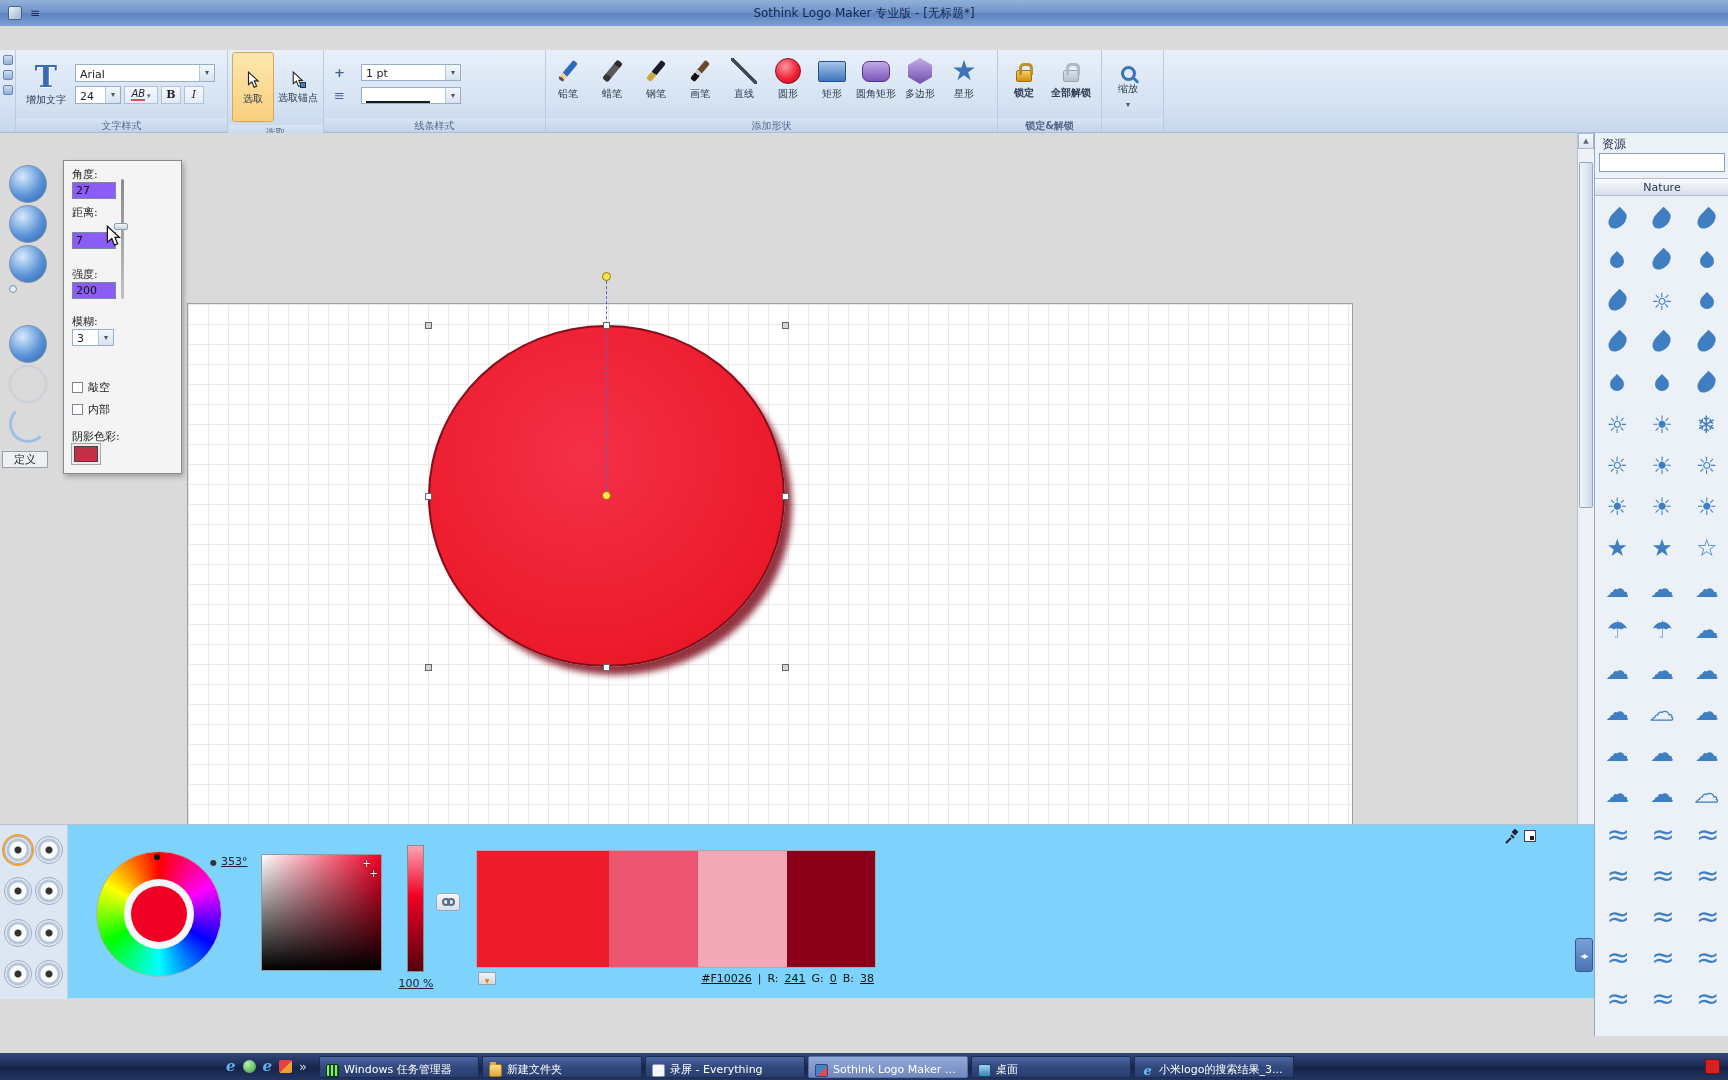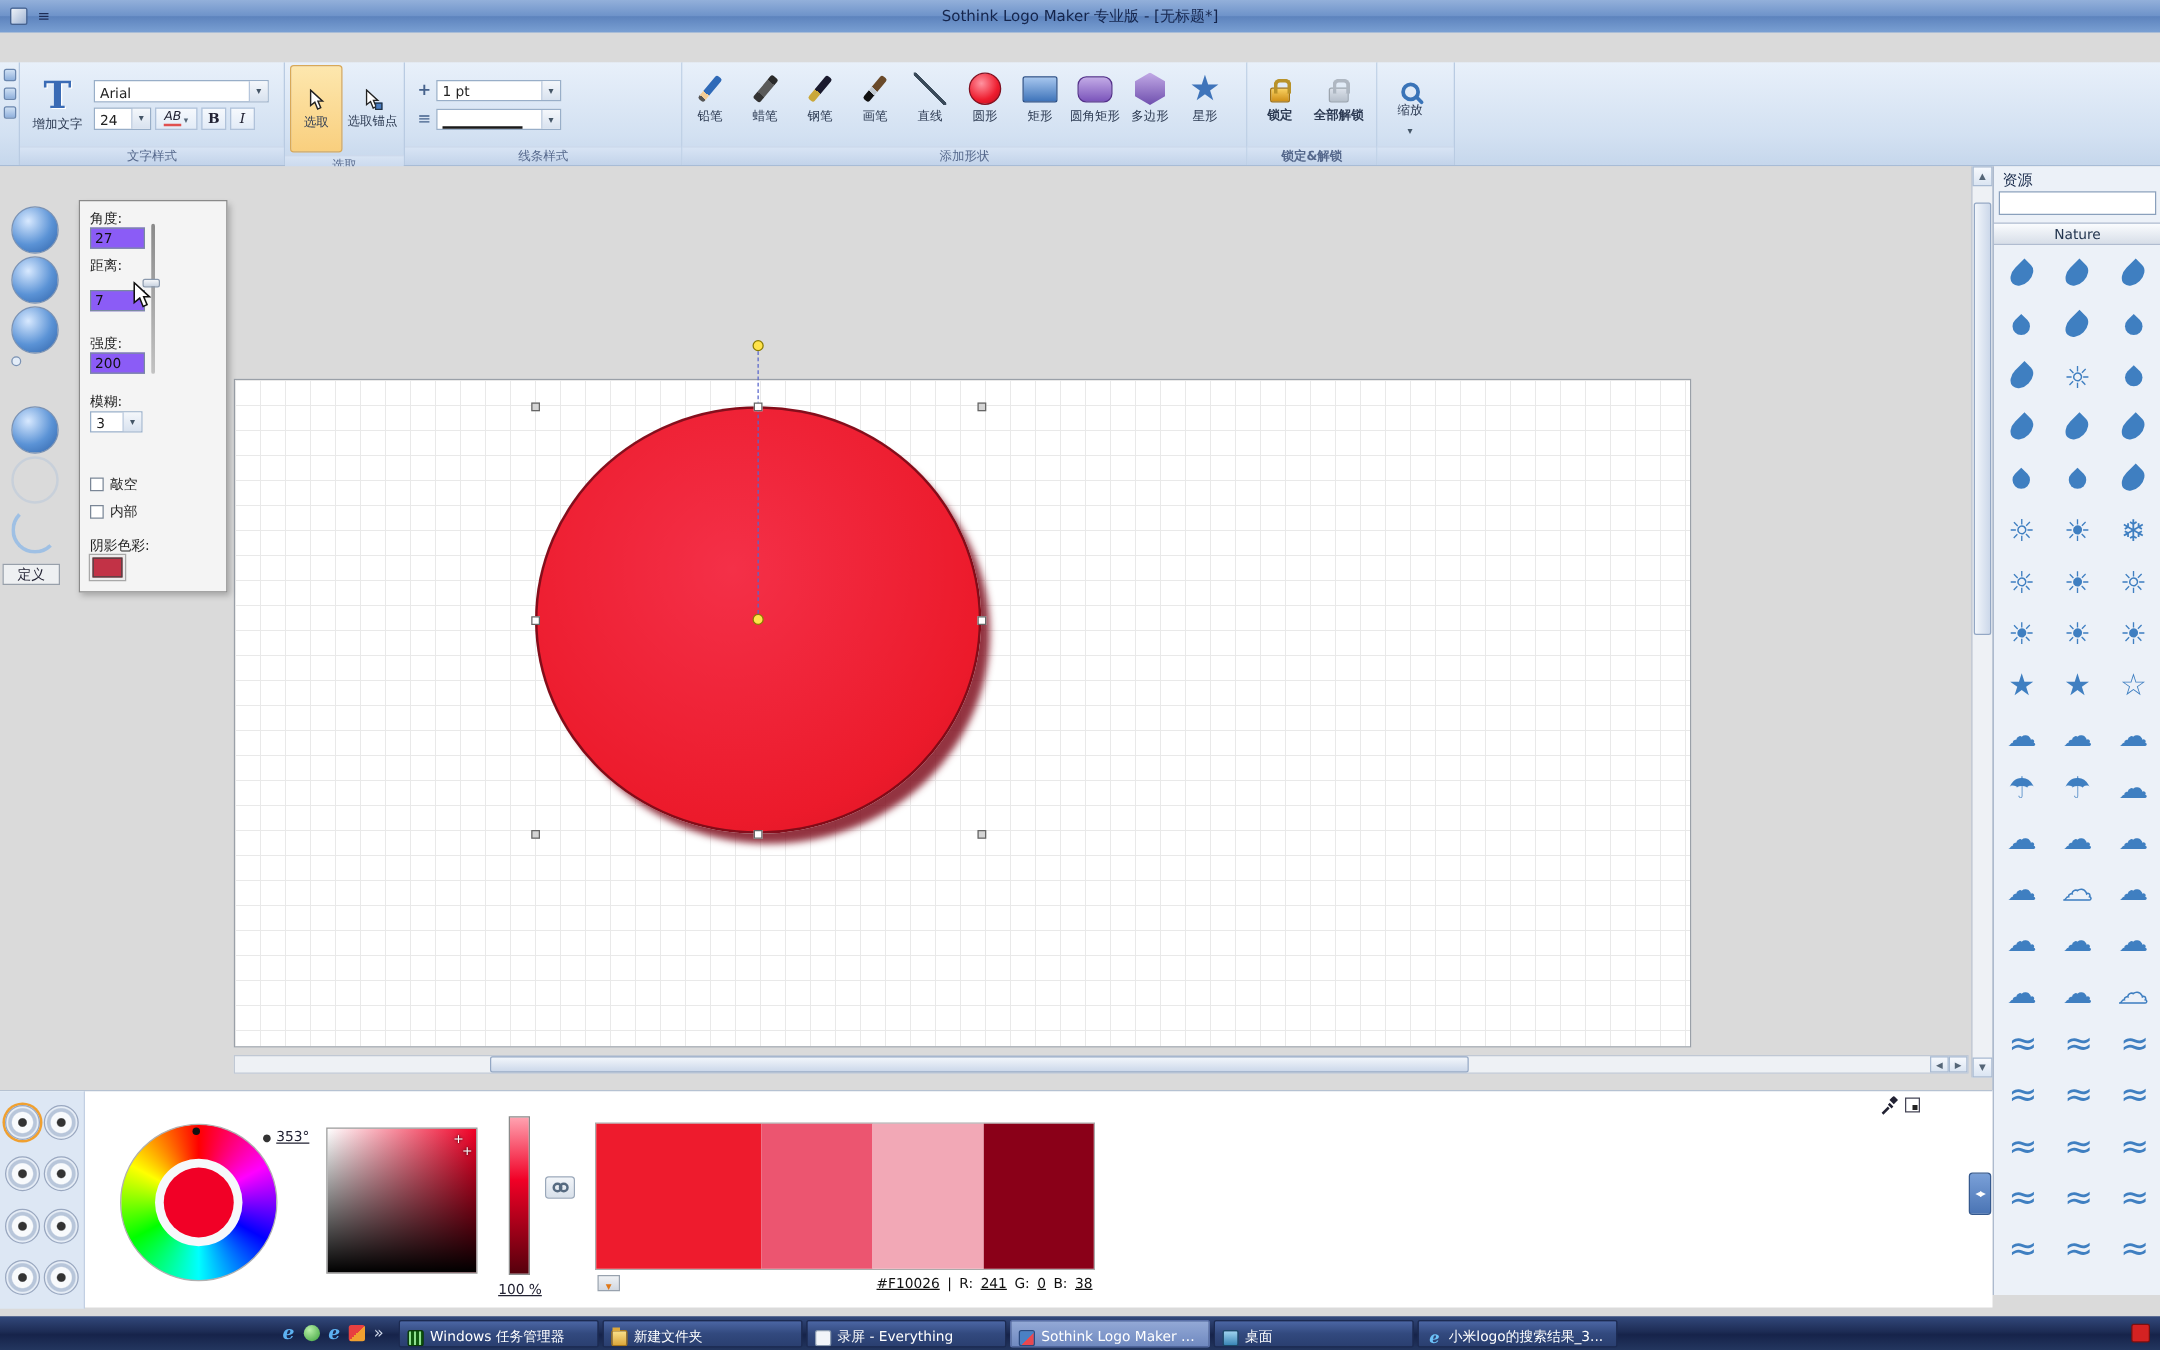--- a/index.html
+++ b/index.html
@@ -47,21 +47,21 @@
   .sbtn{border:1px solid #b0c2da;background:linear-gradient(#f6f9fd,#e2ebf7);display:flex;align-items:center;
     justify-content:center;font-size:11px;height:18px;color:#223;}
   .abred{border-bottom:2px solid #e05050;font-size:10px;line-height:10px;font-style:italic;}
   .arr2::before{content:"▾";font-size:7px;color:#567;margin-left:2px;}
   .sbtn.b span{font-weight:bold;font-family:"DejaVu Serif",serif;}
   .sbtn.i span{font-style:italic;font-family:"DejaVu Serif",serif;}
   .selbtn{width:44px;height:70px;display:flex;flex-direction:column;align-items:center;justify-content:center;
     gap:4px;border-radius:3px;border:1px solid transparent;}
   .selbtn.selected{background:linear-gradient(#fde7ae,#f9cf7e);border-color:#d8a858;}
   .anchordot{width:6px;height:6px;background:#4a7cc0;border:1px solid #234;margin-left:-4px;}
-  .lrow{display:flex;align-items:center;gap:4px;}
+  .lrow{display:flex;align-items:center;gap:16px;}
   .lw-icon::before{content:"+";color:#46628c;font-size:13px;font-weight:bold;}
   .ls-icon::before{content:"≡";color:#46628c;font-size:13px;}
   .lcol{display:flex;flex-direction:column;gap:6px;padding-left:6px;}
   .line-preview{width:64px;height:2px;background:#1a1a1a;margin-right:auto;}
   #shape-tools{display:flex;height:100%;}
   .tool{width:44px;height:100%;display:flex;flex-direction:column;align-items:center;padding-top:6px;gap:2px;}
   .ticon{width:30px;height:30px;display:flex;align-items:center;justify-content:center;}
   .ticon.pencil::before{content:"";width:6px;height:24px;border-radius:2px;transform:rotate(40deg);
     background:linear-gradient(#2f6ab8 0 70%,#f2cc96 70% 88%,#555 88%);}
   .ticon.crayon::before{content:"";width:7px;height:24px;border-radius:2px;transform:rotate(40deg);
@@ -158,21 +158,21 @@
   #res-grid{position:absolute;left:0;top:66px;width:134px;height:837px;display:grid;
     grid-template-columns:repeat(3,1fr);grid-auto-rows:41px;overflow:hidden;}
   .rcell{display:flex;align-items:center;justify-content:center;}
   .rglyph{font-size:24px;color:#3f7fc1;line-height:24px;}
   .rglyph.wave{font-size:28px;letter-spacing:-2px;}
   .rglyph.cloud-outline{color:transparent;-webkit-text-stroke:1.2px #3f7fc1;}
   .shape-flame{width:15px;height:19px;background:#3f7fc1;border-radius:0 50% 50% 50%;transform:rotate(45deg) scaleY(1.1);}
   .shape-drop{width:14px;height:14px;background:#3f7fc1;border-radius:0 50% 50% 50%;transform:rotate(45deg);}
 
   
-  #colorband{position:absolute;left:0;top:872px;width:1594px;height:174px;background:#ffffff;border-top:1px solid #b6c2d2;}
+  #colorband{position:absolute;left:0;top:824px;width:1594px;height:174px;background:#7dd3fc;border-top:1px solid #b6c2d2;}
   #cp-presets{position:absolute;left:0;top:0;width:68px;height:174px;background:#dde7f4;border-right:1px solid #c2cfe2;
     display:grid;grid-template-columns:repeat(2,1fr);place-items:center;padding:4px 2px;}
   .gpreset{width:28px;height:28px;border-radius:50%;border:1px solid #9aa8c0;
     background:radial-gradient(circle,#333 0 3px,#f8fafc 4px 8px,#b8c6da 9px 11px,#e6edf6 12px);}
   .gpreset.selected{box-shadow:0 0 0 2px #f0a030;}
   #wheel{position:absolute;left:96px;top:26px;width:126px;height:126px;border-radius:50%;border:1px solid #b0b0b0;
     background:conic-gradient(#f00,#f0f 17%,#00f 33%,#0ff 50%,#0f0 67%,#ff0 83%,#f00);}
   #wheel-hole{position:absolute;inset:27px;border-radius:50%;background:#f6f8fb;}
   #wheel-core{position:absolute;inset:34px;border-radius:50%;background:#f10026;}
   #wheel-marker{position:absolute;left:57px;top:2px;width:6px;height:6px;border-radius:50%;background:#111;}

